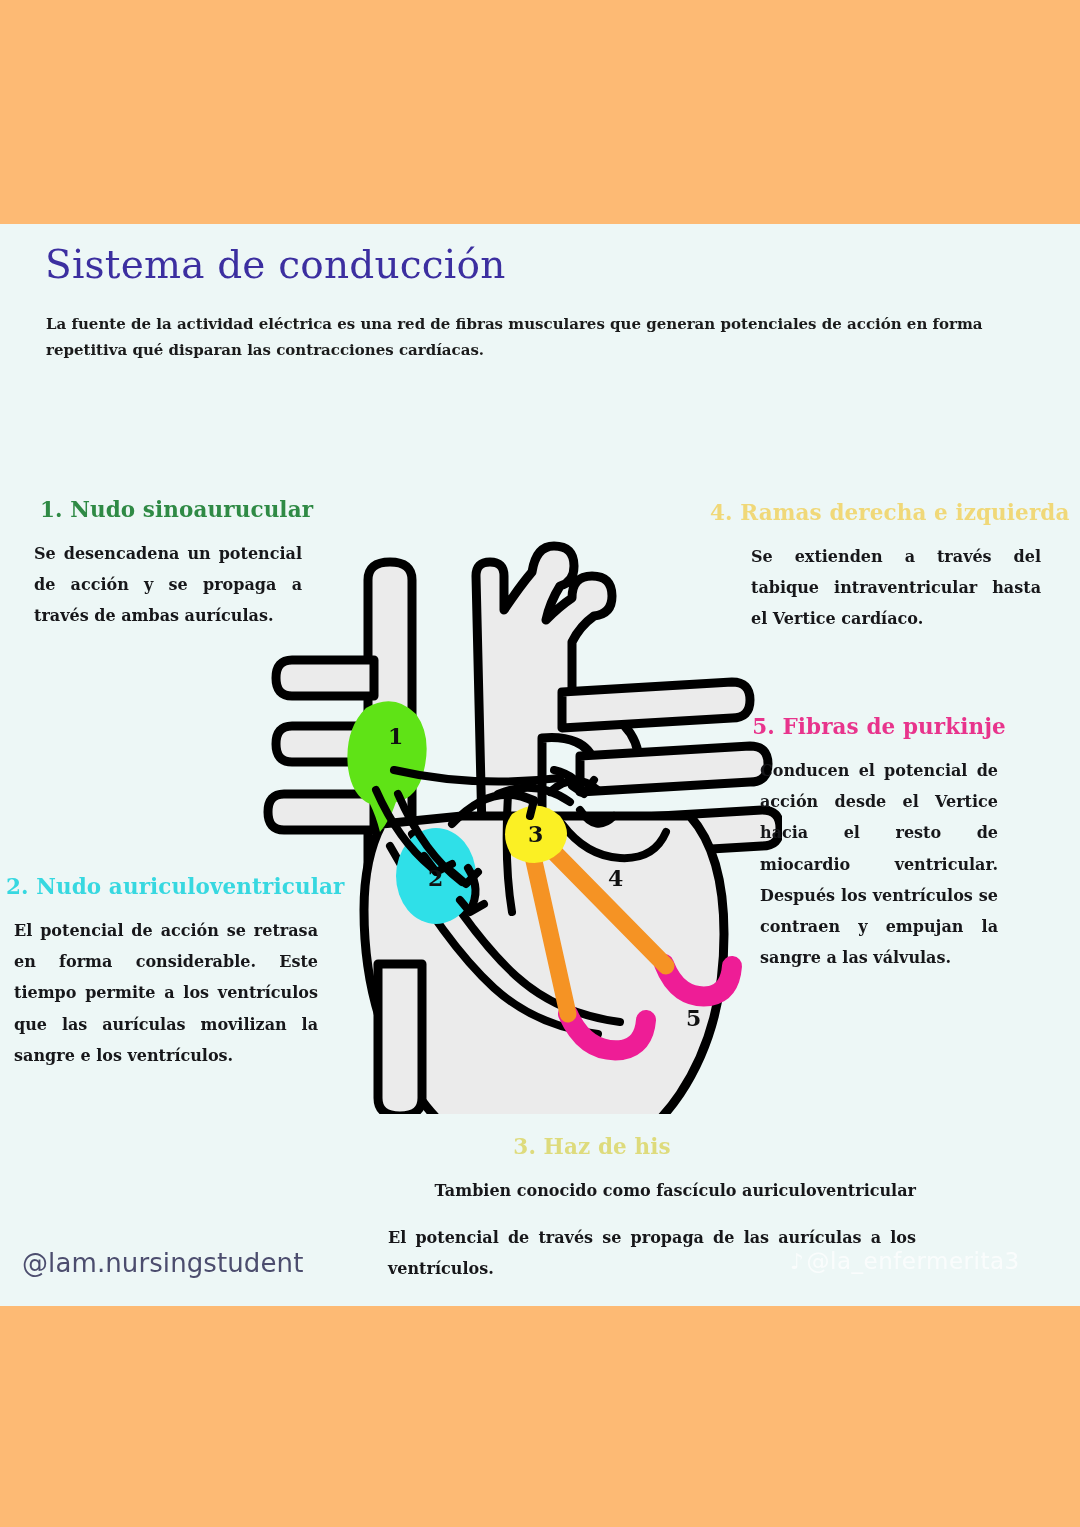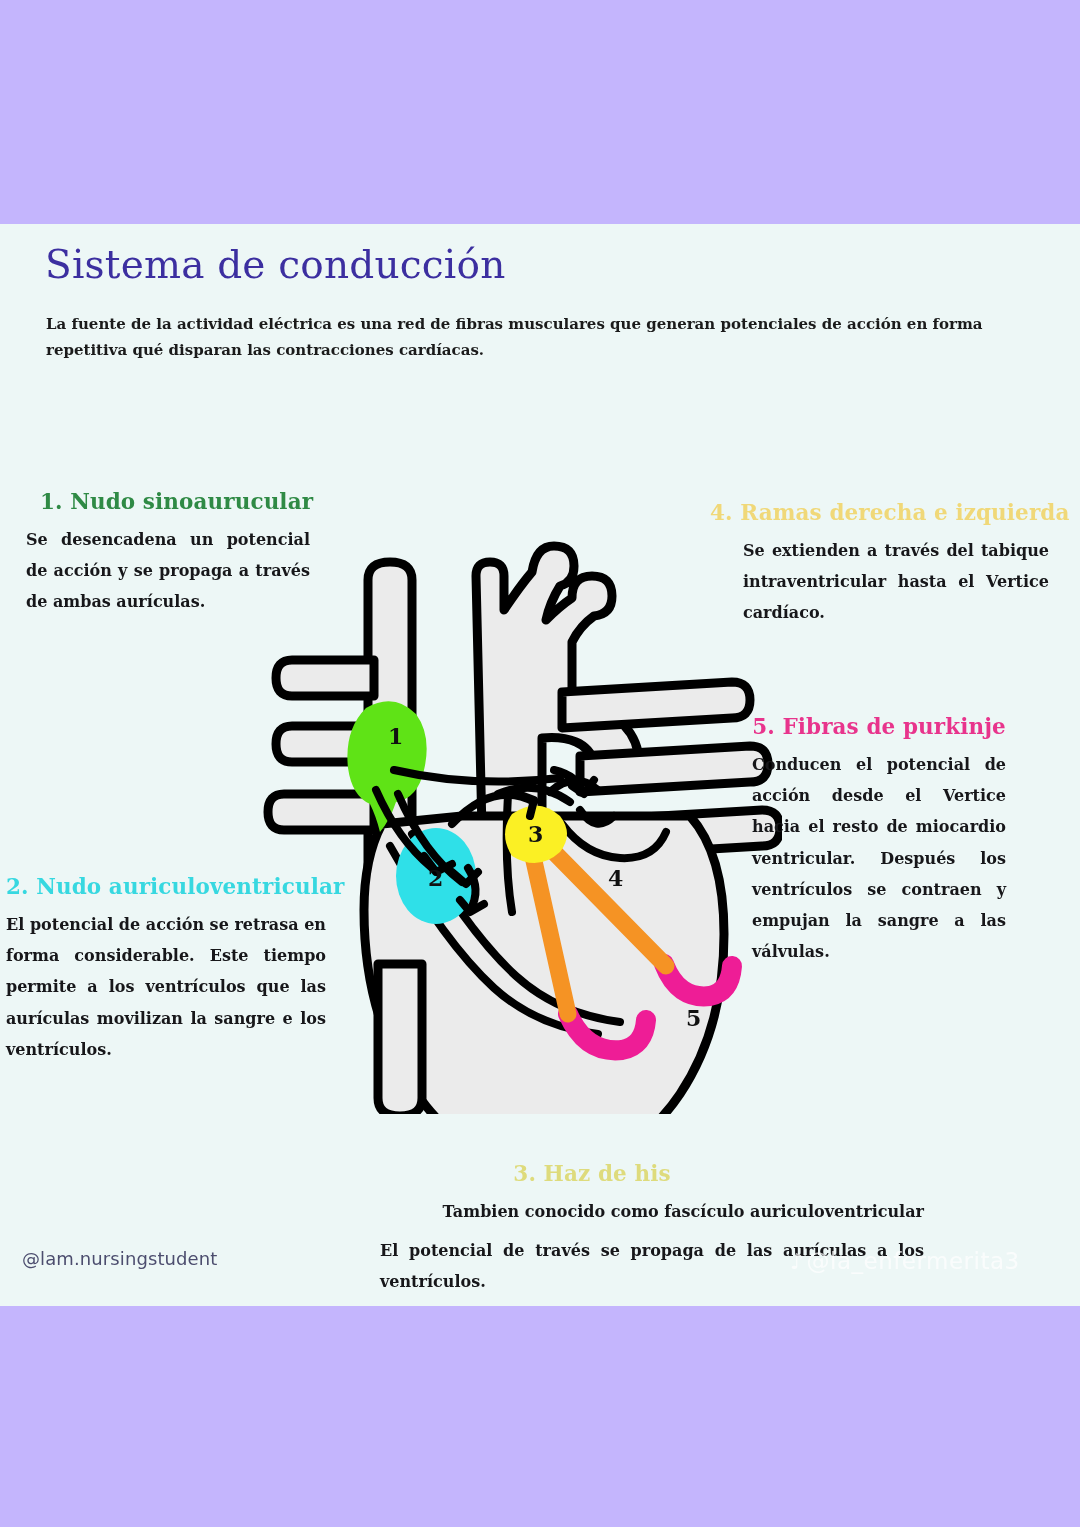--- a/index.html
+++ b/index.html
@@ -4,21 +4,21 @@
 <style>
   html,body{margin:0;padding:0;}
   body{
     width:1080px;height:1527px;
     background:#ffffff;
     font-family:"Liberation Serif",serif;
     overflow:hidden;
     position:relative;
   }
   .canvas{
-    position:absolute;left:0;top:0;width:1080px;height:1527px;background:#c4b5fd;
+    position:absolute;left:0;top:0;width:1080px;height:1527px;background:#fdba74;
   }
   .card{
     position:absolute;left:0;top:224px;width:1080px;height:1082px;
     background:#edf7f6;
     overflow:hidden;
   }
 
   
   .title{
     position:absolute;left:45px;top:18px;
@@ -34,49 +34,49 @@
   }
 
   
   .sec{position:absolute;}
   .sec h3{
     margin:0 0 10px 0;
     font-family:"DejaVu Serif",serif;
     font-size:21.5px;font-weight:700;letter-spacing:.1px;white-space:nowrap;
   }
   .sec p{
-    margin:8px;
+    margin:16px;
     font-family:"DejaVu Serif",serif;
     font-size:16px;font-weight:700;color:#17171a;
     line-height:1.95;text-align:justify;
   }
 
   #sec1{left:18px;top:265px;width:300px;}
-  #sec1 h3{color:#2f8a45;padding-left:22px;}
+  #sec1 h3{color:#2f8a45;padding-left:22px;margin-top:8px;}
   #sec1 p{text-align:justify;}
 
   #sec2{left:-2px;top:650px;width:336px;}
   #sec2 h3{color:#37d8e0;padding-left:8px;}
 
   #sec3{left:372px;top:910px;width:560px;text-align:left;}
-  #sec3 h3{color:#dedb7c;text-align:center;padding-right:120px;margin-top:27px;}
+  #sec3 h3{color:#dedb7c;text-align:center;padding-right:120px;}
   #sec3 p{line-height:1.95;}
   #sec3 p.l1{text-align:right;}
 
   #sec4{left:735px;top:276px;width:322px;}
   #sec4 h3{color:#f0d878;margin-left:-25px;}
 
   #sec5{left:744px;top:490px;width:270px;}
   #sec5 h3{color:#e8348c;text-align:center;margin-left:0;}
 
   
   .handle{
     position:absolute;left:22px;top:1024px;
     font-family:"DejaVu Sans",sans-serif;
-    font-size:18px;color:#3f3f63;letter-spacing:.1px;opacity:.92;
+    font-size:26px;color:#3f3f63;letter-spacing:.1px;opacity:.92;
   }
   .tiktok{
     position:absolute;left:790px;top:1024px;
     font-family:"DejaVu Sans",sans-serif;
     font-size:23px;color:#ffffff;opacity:.72;white-space:nowrap;
     letter-spacing:.5px;
   }
   .tiktok .note{font-size:22px;margin-right:2px;}
 
   

